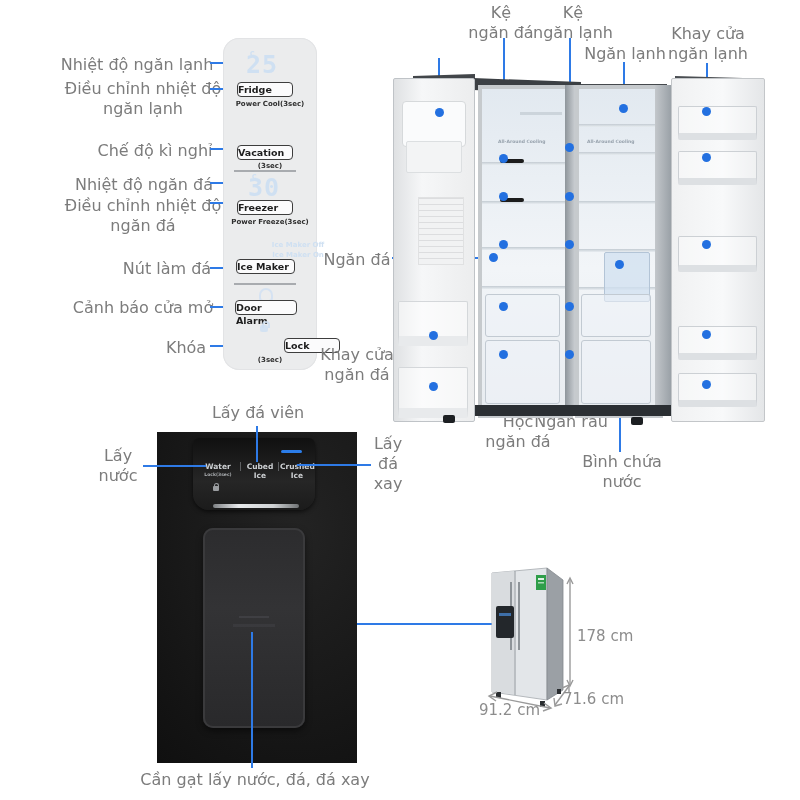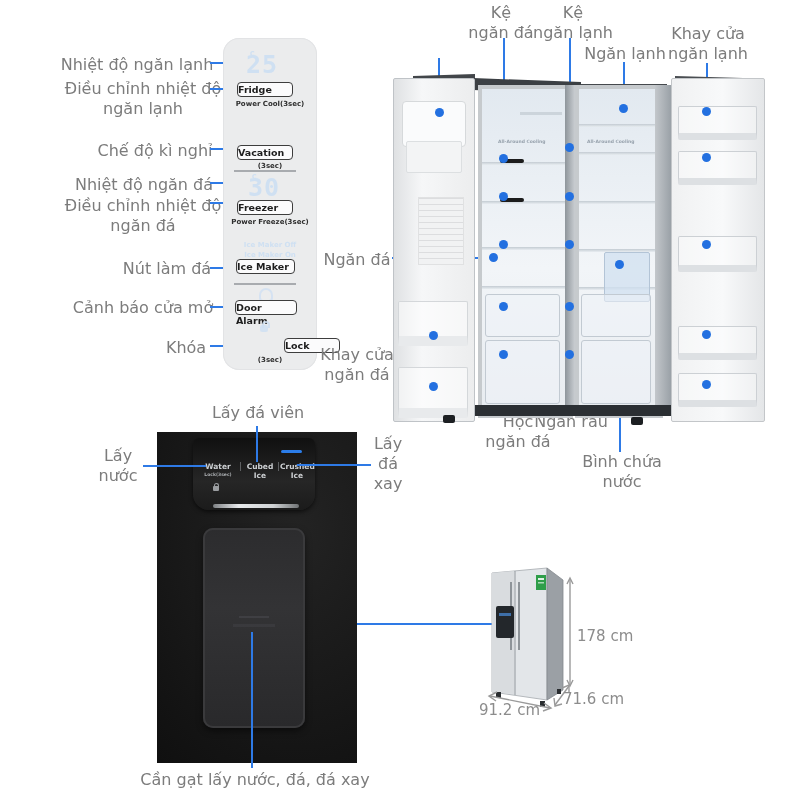--- a/index.html
+++ b/index.html
@@ -21,21 +21,21 @@
          border-radius:16px;box-shadow:inset 0 0 0 1px #e2e3e5;}
   .panel *{position:absolute;}
   .seg{font-family:"DejaVu Sans Mono","Liberation Mono",monospace;font-weight:bold;
        color:#cfe0f2;font-size:25px;letter-spacing:1px;}
   .seg .u{position:absolute;top:-2px;right:-9px;font-size:9px;letter-spacing:0;}
   .pbtn{background:#fbfbfc;border:1.6px solid #3d3d3d;border-radius:4px;color:#1d1d1d;
         font-size:9.5px;font-weight:bold;line-height:13px;height:13px;}
   .psub{font-size:7px;font-weight:bold;color:#2e2e2e;text-align:center;width:94px;left:0;}
   .pdiv{left:11px;width:62px;height:1.5px;background:#a8abaf;}
   .faint{color:#cfe0f2;font-size:7px;font-weight:bold;text-align:center;width:94px;left:0;
-         line-height:1.45;white-space:pre-line;}
+         line-height:1.45;white-space:pre-line;padding-left:28px;}
   
   .fr{position:absolute;left:393px;top:75px;width:370px;height:350px;}
   .fr *{position:absolute;}
   .cabtop{background:#42464a;}
   .doorL{left:0;top:3px;width:80px;height:342px;border:1.5px solid #bfc3c7;border-radius:2px;
          background:linear-gradient(90deg,#dfe1e3,#f6f7f8 35%,#ecedee);}
   .doorR{left:278px;top:3px;width:92px;height:342px;border:1.5px solid #c3c6c9;border-radius:2px;
          background:linear-gradient(90deg,#f0f1f2,#f8f9fa 55%,#e4e6e8);}
   .comp{top:10px;height:325px;border:4px solid #c6cacd;
         background:linear-gradient(180deg,#e2e9f0,#f2f5f8 55%,#e8ecf0);}

